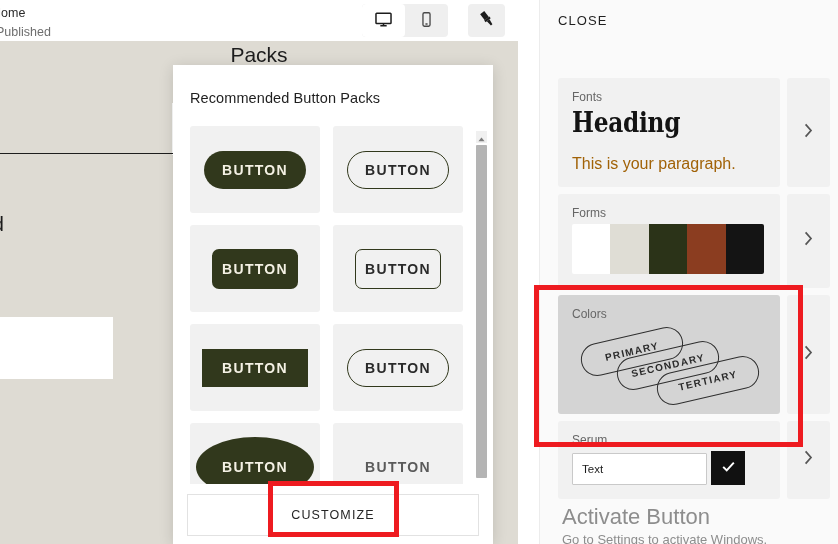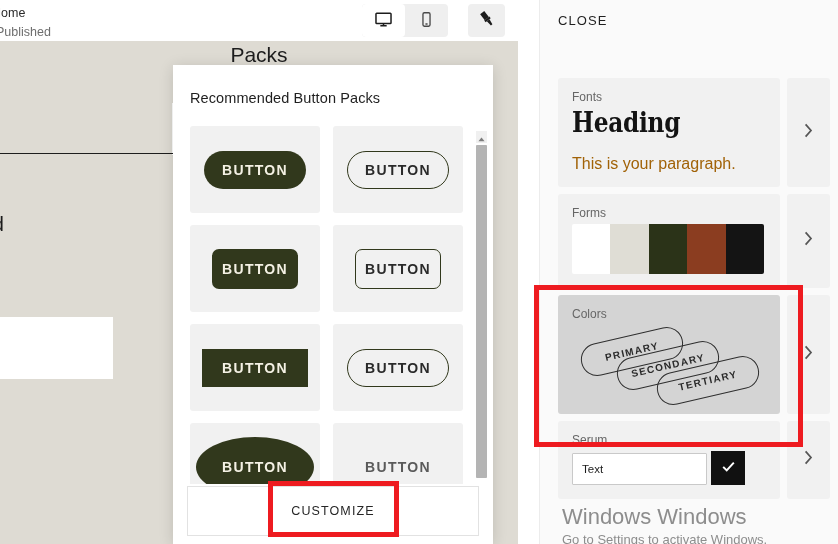--- a/index.html
+++ b/index.html
@@ -112,21 +112,21 @@
     display: flex; align-items: center; justify-content: center;
     cursor: pointer;
   }
   .msb-track { position: absolute; top: 14px; width: 11px; height: 333px; background: #f4f4f4; }
   .msb-thumb {
     position: absolute; top: 14px; width: 11px; height: 333px;
     background: #b4b4b4; border-radius: 1px; cursor: pointer;
   }
 
   .modal-footer {
-    position: absolute; left: 14px; bottom: 8px; width: 292px; height: 50px;
+    position: absolute; left: 14px; bottom: 8px; width: 292px; height: 42px;
     border: 1px solid #e2e2e2; background: #ffffff;
     display: flex; align-items: center; justify-content: center; cursor: pointer;
   }
   .modal-footer span {
     font-size: 12.5px; letter-spacing: 1.1px; color: #262626;
   }
 
   
   .design-panel {
     position: absolute; left: 539px; top: 0; width: 308px; height: 544px;
@@ -394,20 +394,20 @@
                 <path d="M1.6 1.4 L7 7.5 L1.6 13.6"></path>
               </svg>
           </span>
         </div>
       </div>
 
     </div>
   </div>
 
   <div class="activate-wm">
-    <div class="aw-title">Windows Windows</div>
+    <div class="aw-title">Activate Button</div>
     <div class="aw-sub">Go to Settings to activate Windows.</div>
   </div>
 
   <div class="annot annot-buttons" style="border-color: rgb(238, 27, 32);"></div>
   <div class="annot annot-customize" style="border-color: rgb(238, 27, 32);"></div>
 
 </div>
 
 </body></html>

